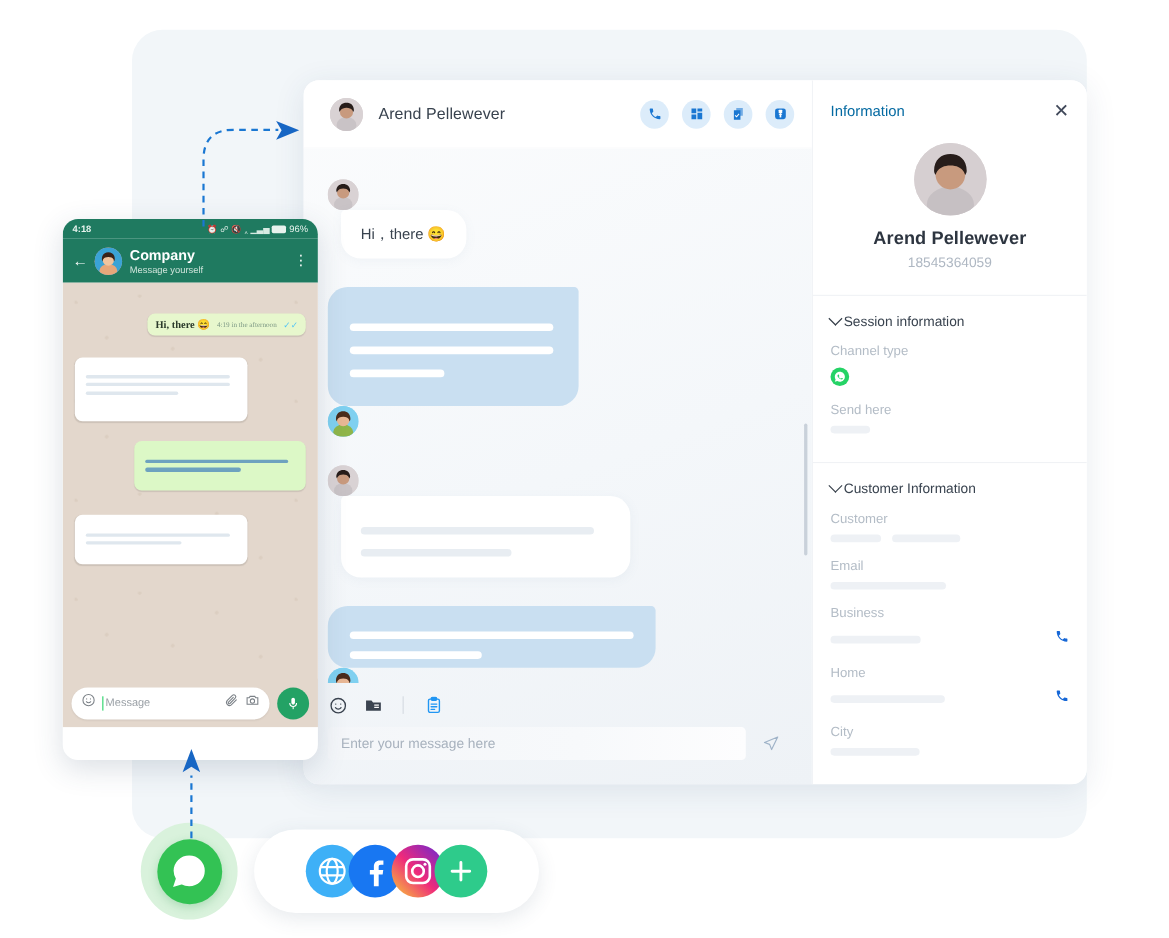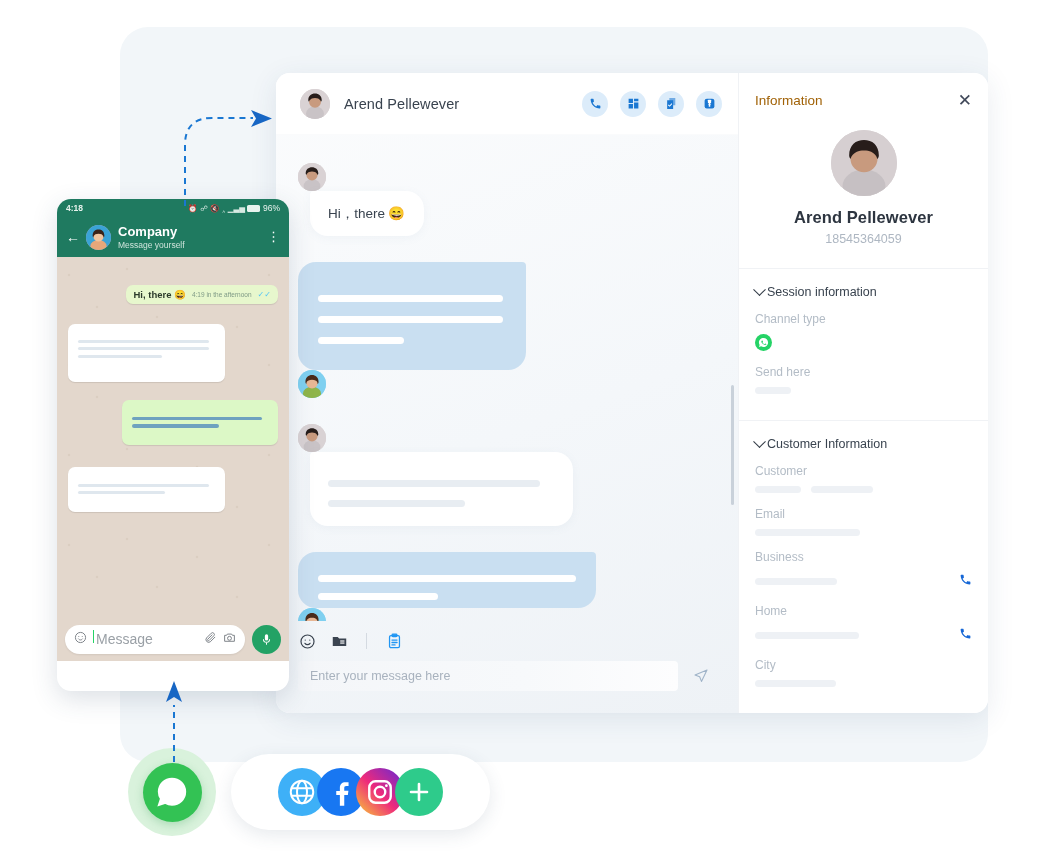--- a/index.html
+++ b/index.html
@@ -79,21 +79,21 @@
     font-family: "Liberation Sans", sans-serif;
   }
   .msg-input::placeholder { color: #a8b2be; }
   .send-btn { width: 30px; height: 30px; display:flex; align-items:center; justify-content:center; cursor:pointer;}
   .send-btn svg { width: 16px; height: 16px; fill: none; stroke: #9fb3c8; stroke-width: 1.6px; }
 
   
   .info-col { width: 250px; background: #fff; border-left: 1px solid #f0f2f5;
               display: flex; flex-direction: column; }
   .info-head { height: 56px; display: flex; align-items: center; padding: 0 16px 0 16px; }
-  .info-title { font-size: 13.5px; color: #a16207; }
+  .info-title { font-size: 13.5px; color: #0369a1; }
   .info-x { margin-left: auto; cursor: pointer; font-size: 17px; color: #41495a; line-height: 1; }
   .info-profile { text-align: center; padding: 2px 0 22px; border-bottom: 1px solid #f0f2f5; }
   .info-av { width: 66px; height: 66px; border-radius: 50%; margin: 0 auto 12px;
              background: #d9d2d4; overflow: hidden; }
   .info-name { font-size: 16.5px; color: #2d3540; font-weight: 600; letter-spacing:.1px;}
   .info-phone { font-size: 12.5px; color: #aeb7c2; margin-top: 5px; }
 
   .sec { padding: 16px 16px 12px 16px; border-bottom: 1px solid #f0f2f5; }
   .sec-head { display: flex; align-items: center; gap: 3px; margin-bottom: 13px; cursor: pointer; }
   .chev { width: 9px; height: 9px; border-right: 1.7px solid #333c47; border-bottom: 1.7px solid #333c47;
@@ -135,38 +135,38 @@
     content:""; position:absolute; inset:0; opacity:.30;
     background-image:
       radial-gradient(circle at 12px 18px, #cbbba9 1.4px, transparent 1.6px),
       radial-gradient(circle at 40px 50px, #cbbba9 1.4px, transparent 1.6px),
       radial-gradient(circle at 70px 12px, #cbbba9 1.4px, transparent 1.6px),
       radial-gradient(circle at 100px 60px, #cbbba9 1.4px, transparent 1.6px),
       radial-gradient(circle at 140px 30px, #cbbba9 1.4px, transparent 1.6px),
       radial-gradient(circle at 180px 70px, #cbbba9 1.4px, transparent 1.6px);
     background-size: 200px 90px;
   }
-  .ph-row { position: relative; display:flex; margin-bottom: 11px; z-index:1; }
+  .ph-row { position: relative; display:flex; margin-bottom: 11px; z-index:1;font-family:Liberation Serif, serif; }
   .ph-row.out { justify-content: flex-end; }
   .ph-bub {
     background:#fff; border-radius:7px; padding:9px 10px;
     box-shadow: 0 1px 1px rgba(0,0,0,.10);
   }
   .ph-bub.green { background:#dcf8c6; }
   .ph-first { background:#e7f7cd; border-radius:7px; padding:4px 7px; display:inline-flex;
               align-items:center; gap:6px; box-shadow:0 1px 1px rgba(0,0,0,.10);}
   .ph-first .txt { font-size:9.5px; color:#2b3a2b; font-weight:600; }
   .ph-first .tm { font-size:6.5px; color:#7f9a86; }
   .ph-ln { height:3.2px; border-radius:2px; background:#dfe7ee; margin:4.5px 0; }
   .ph-ln.blue { background:#6ea2bf; height:3.4px; }
   .ph-foot { position:absolute; bottom:0; left:0; right:0; height:44px; background:#e3d7cc;
              display:flex; align-items:center; padding: 0 8px; gap:7px; z-index:2;}
   .ph-inputbar { flex:1; height:29px; background:#fff; border-radius:16px; display:flex;
                  align-items:center; padding: 0 9px; gap:6px; box-shadow:0 1px 2px rgba(0,0,0,.08);}
-  .ph-inp-txt { font-size:14px; color:#9aa0a6; flex:1; position:relative; padding-left:3px;}
+  .ph-inp-txt { font-size:10px; color:#9aa0a6; flex:1; position:relative; padding-left:3px;}
   .ph-caret { position:absolute; left:0; top:-1px; width:1.4px; height:13px; background:#25d366; }
   .ph-mic { width:29px; height:29px; border-radius:50%; background:#23a265;
             display:flex; align-items:center; justify-content:center; flex:none;}
   .ph-mic svg { width:13px; height:13px; fill:#fff; }
   .ph-ico svg { width: 13px; height: 13px; }
 
   
   .wa-halo { position:absolute; left:128px; top:748px; width:88px; height:88px;
              border-radius:50%; background:#d9f2dc; display:flex; align-items:center; justify-content:center;}
   .wa-big { width:59px; height:59px; border-radius:50%; background:#33c254;

